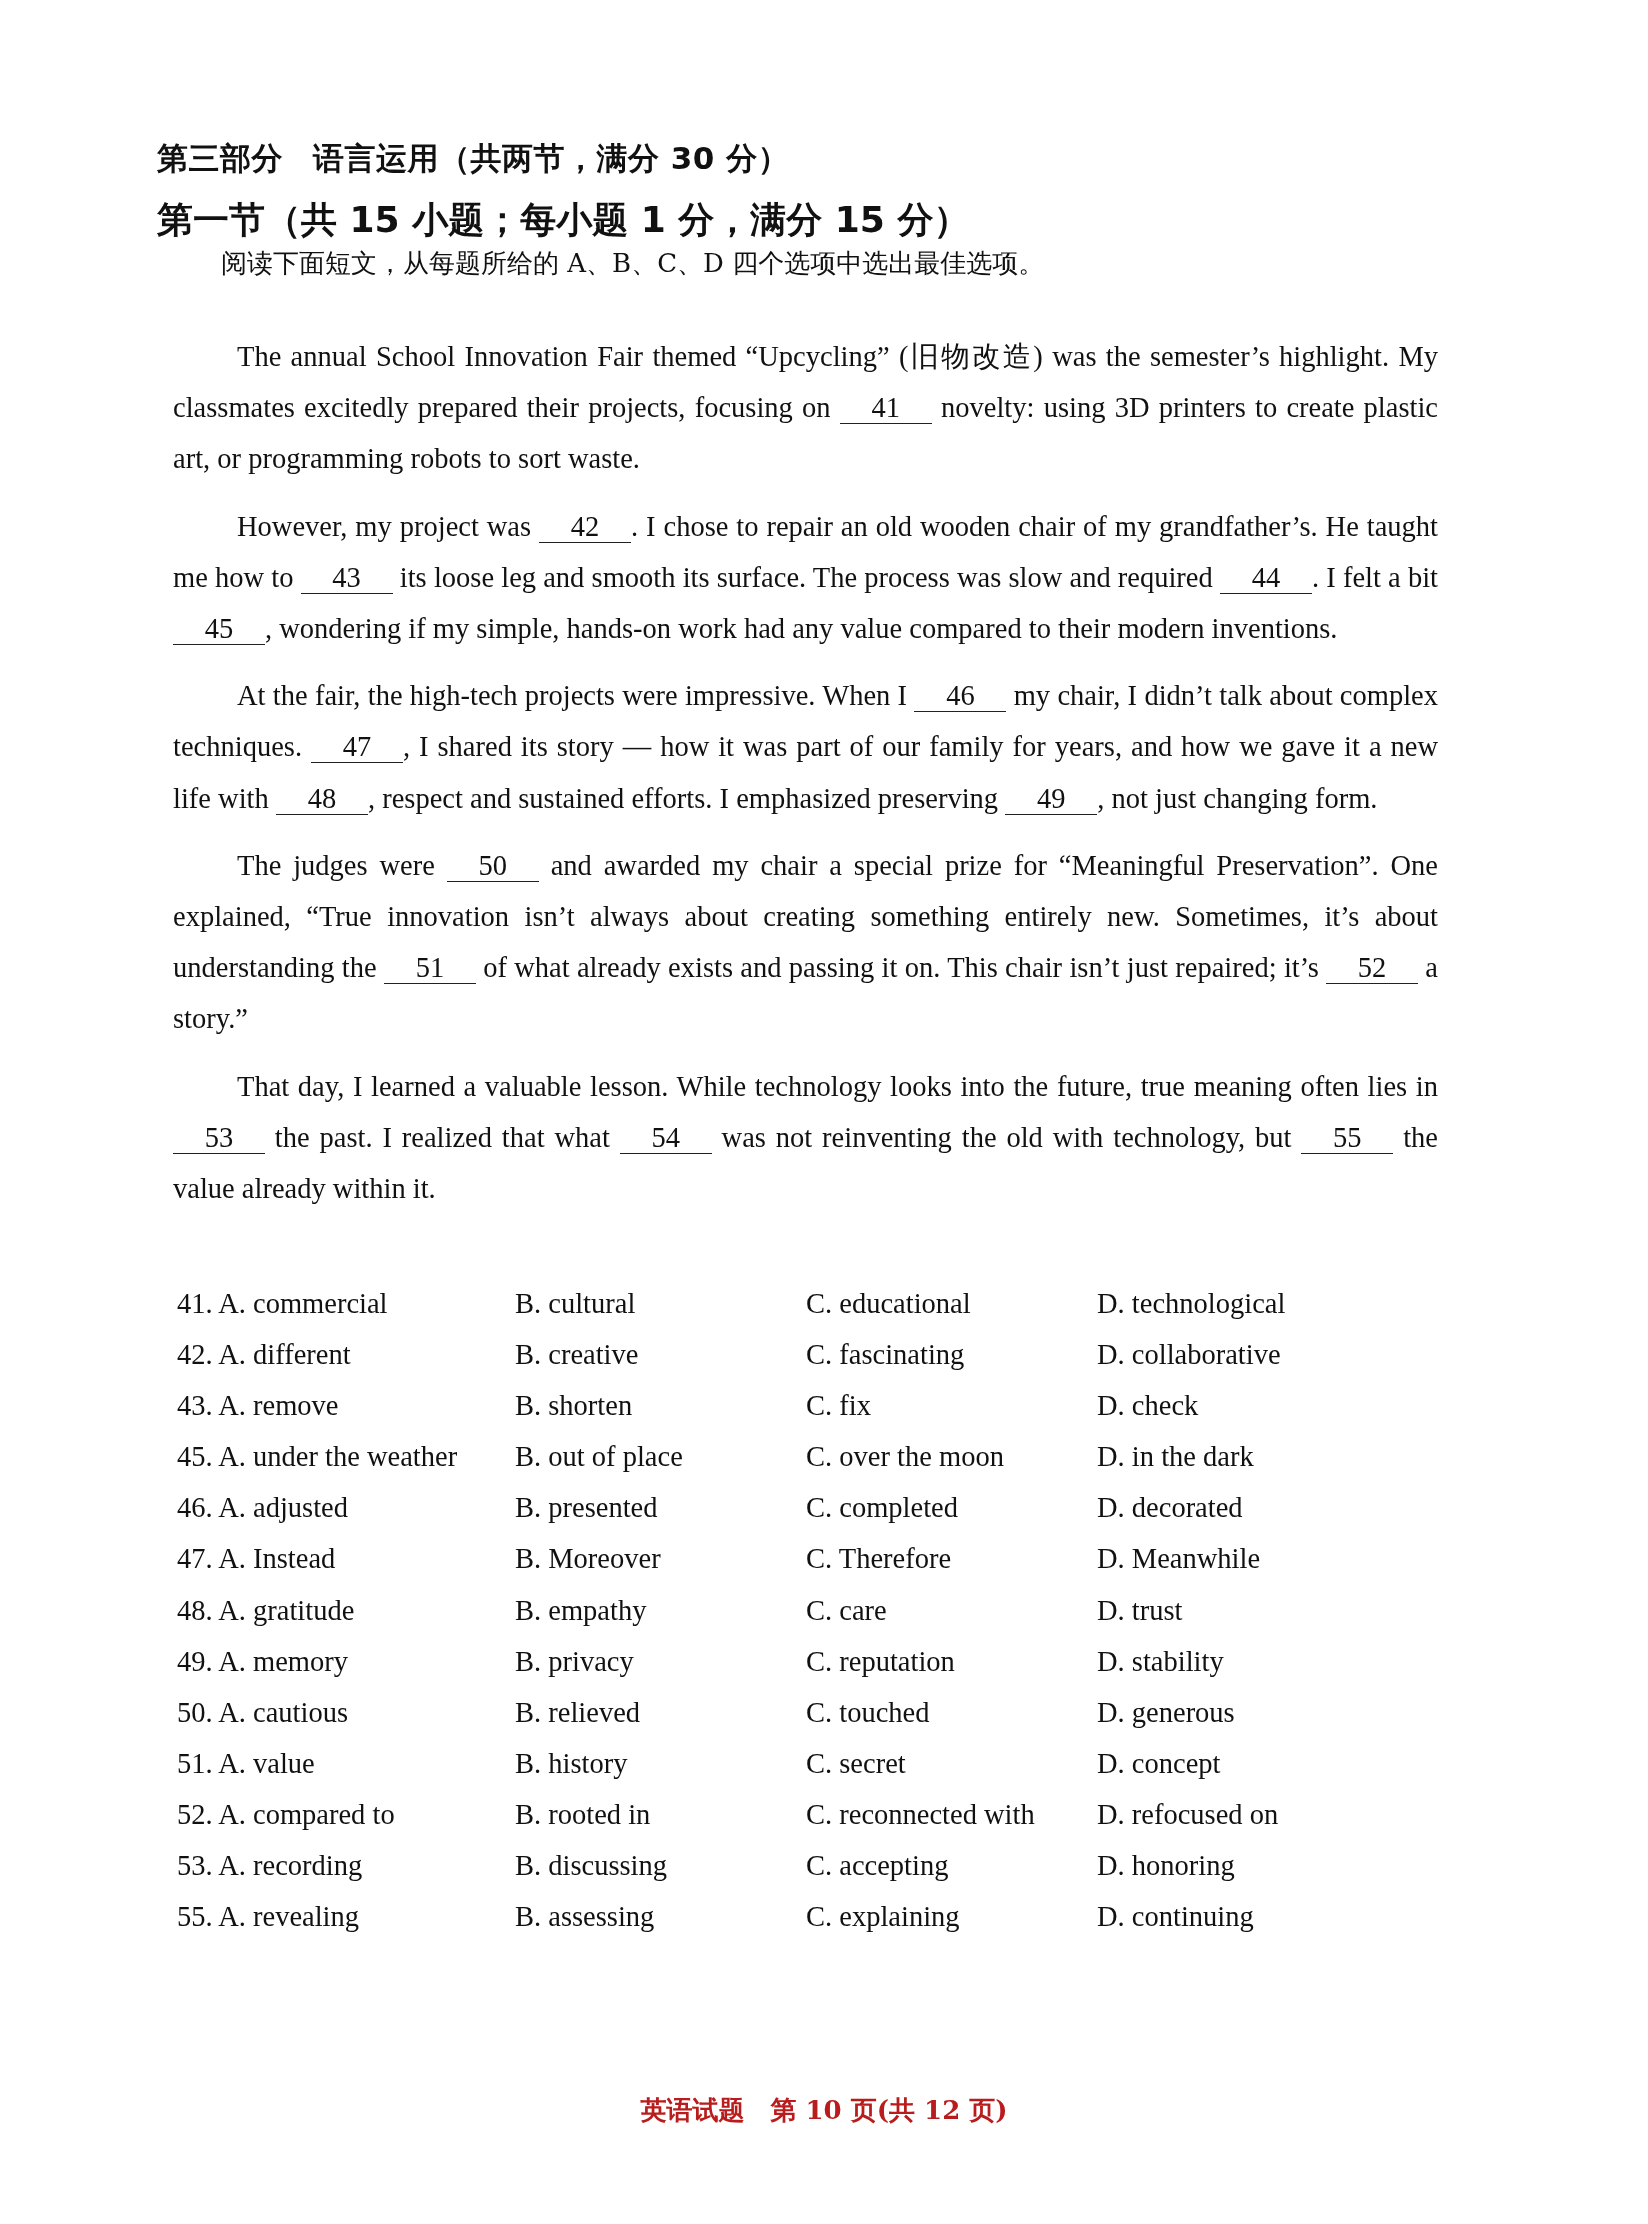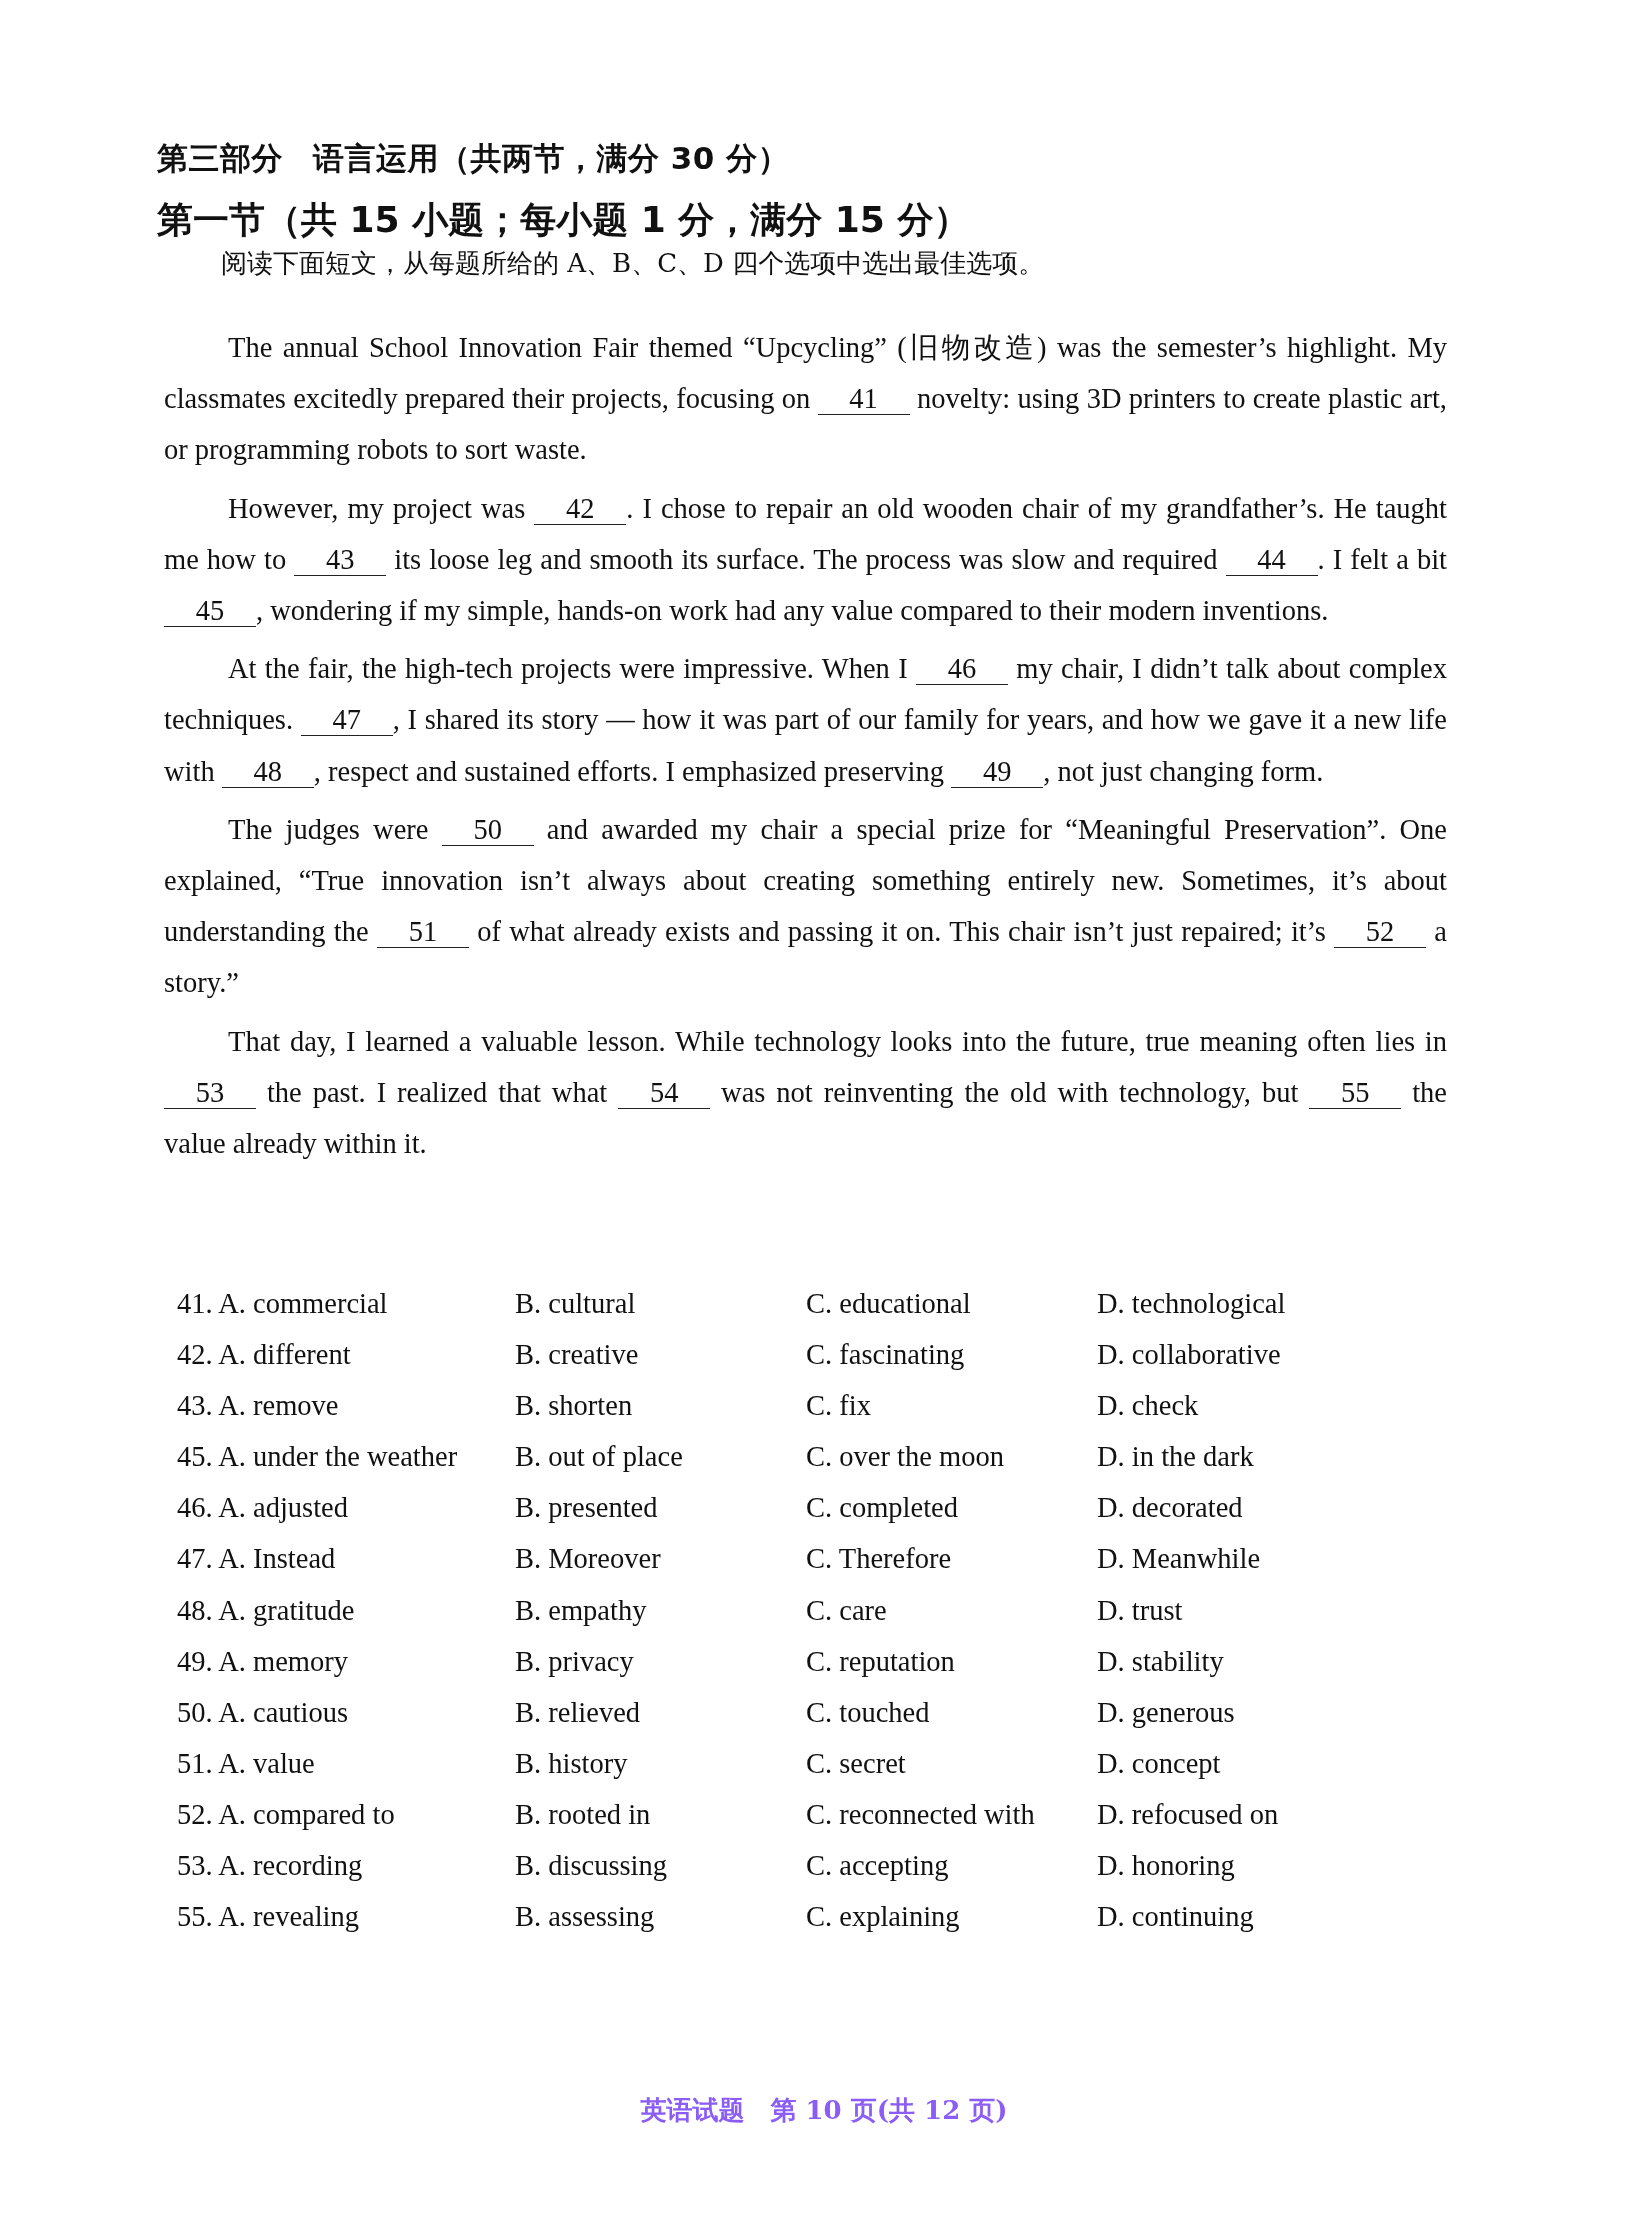--- a/index.html
+++ b/index.html
@@ -21,39 +21,39 @@
     font-size: 36px; color: #111;
   }
   .instr {
     position: absolute; left: 221px; top: 246px;
     font-family: "DejaVu Serif", serif; font-size: 26px; color: #111;
   }
   .passage {
     position: absolute; left: 157px; top: 315px; width: 1297px;
     font-size: 28.5px; line-height: 51.2px; text-align: justify;
   }
-  .passage p { margin: 7px; text-indent: 64px; }
+  .passage p { margin: 16px; text-indent: 64px; }
   .blank {
     display: inline-block; min-width: 88px; text-align: center;
     border-bottom: 1.6px solid #222; line-height: 30px; text-indent: 0;
     padding: 0 2px;
   }
   .options {
     position: absolute; left: 157px; top: 1288px; width: 1200px;
     font-size: 28.5px;
   }
   .opt-row { height: 51.1px; position: relative; }
   .opt-row span { position: absolute; top: 0; white-space: nowrap; margin-left: 20px; }
   .c0 { left: 0; }
   .c1 { left: 338px; }
   .c2 { left: 629px; }
   .c3 { left: 920px; }
   .footer {
     position: absolute; left: 0; width: 1648px; top: 2093px; text-align: center;
-    font-family: "DejaVu Serif", serif; font-size: 26px; font-weight: bold; color: #8b5cf6;
+    font-family: "DejaVu Serif", serif; font-size: 26px; font-weight: bold; color: #b91c1c;
   }
   .footer .gap { display: inline-block; width: 26px; }
 </style>
 </head>
 <body>
 
 <div class="page">
 
   <div class="h1">
     <span>第三部分</span><span class="gap"></span><span>语言运用（共两节，满分 30 分）</span>

